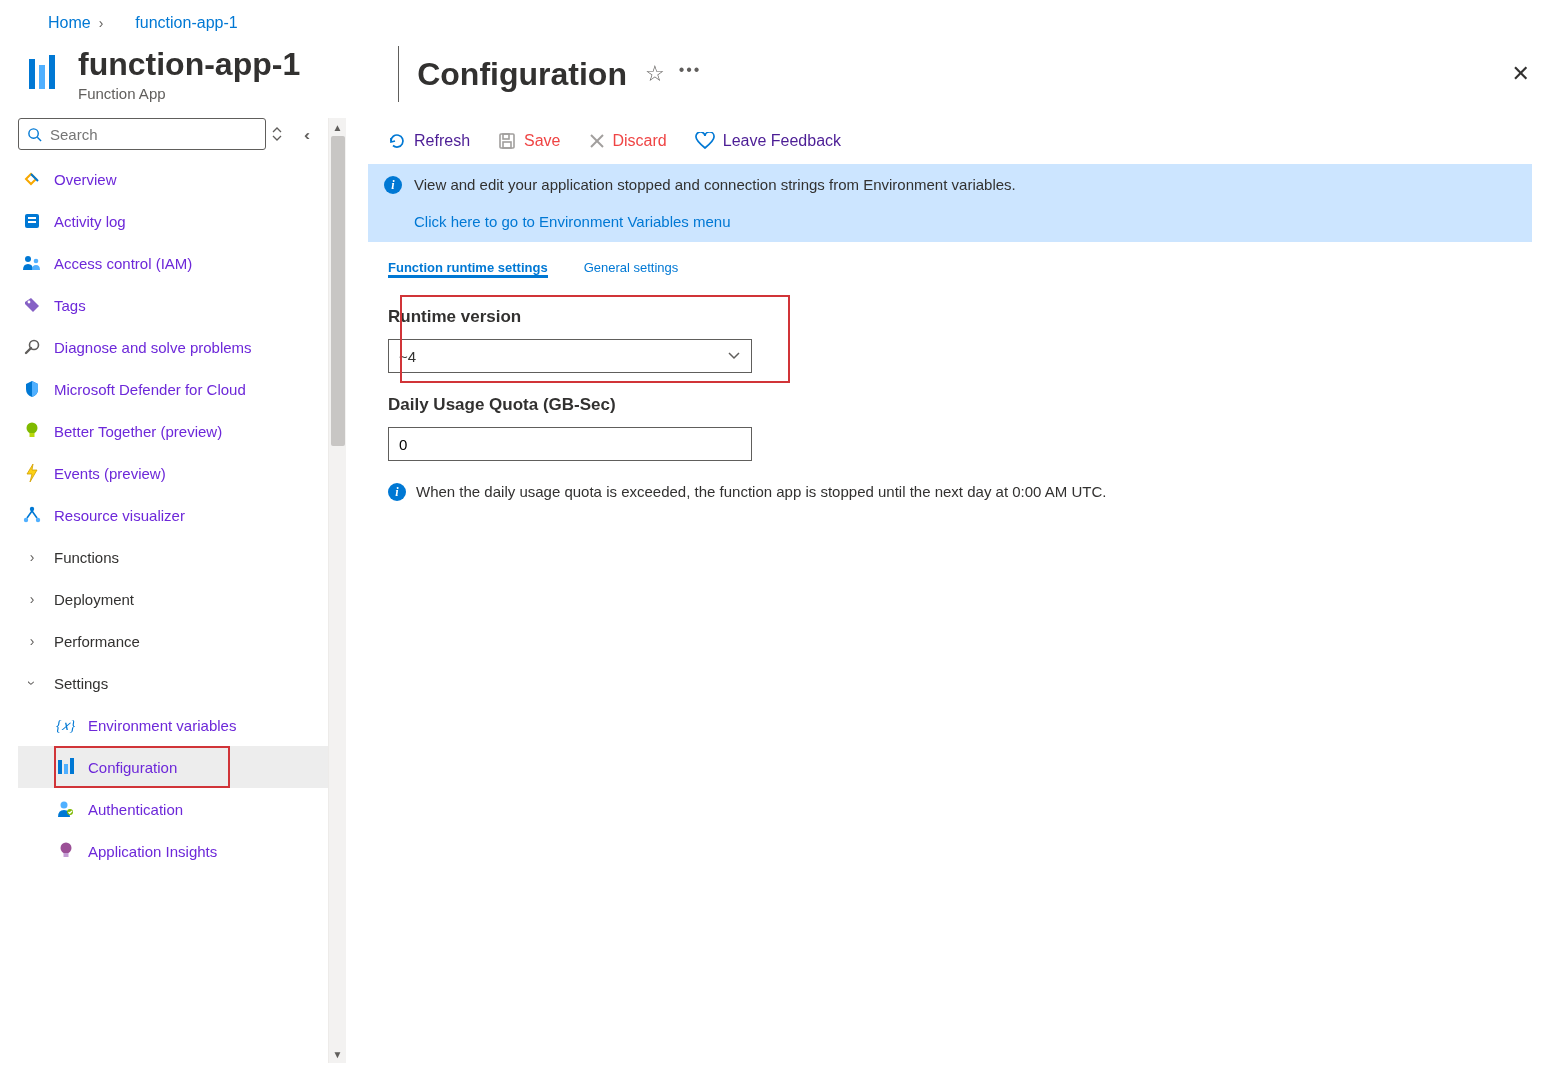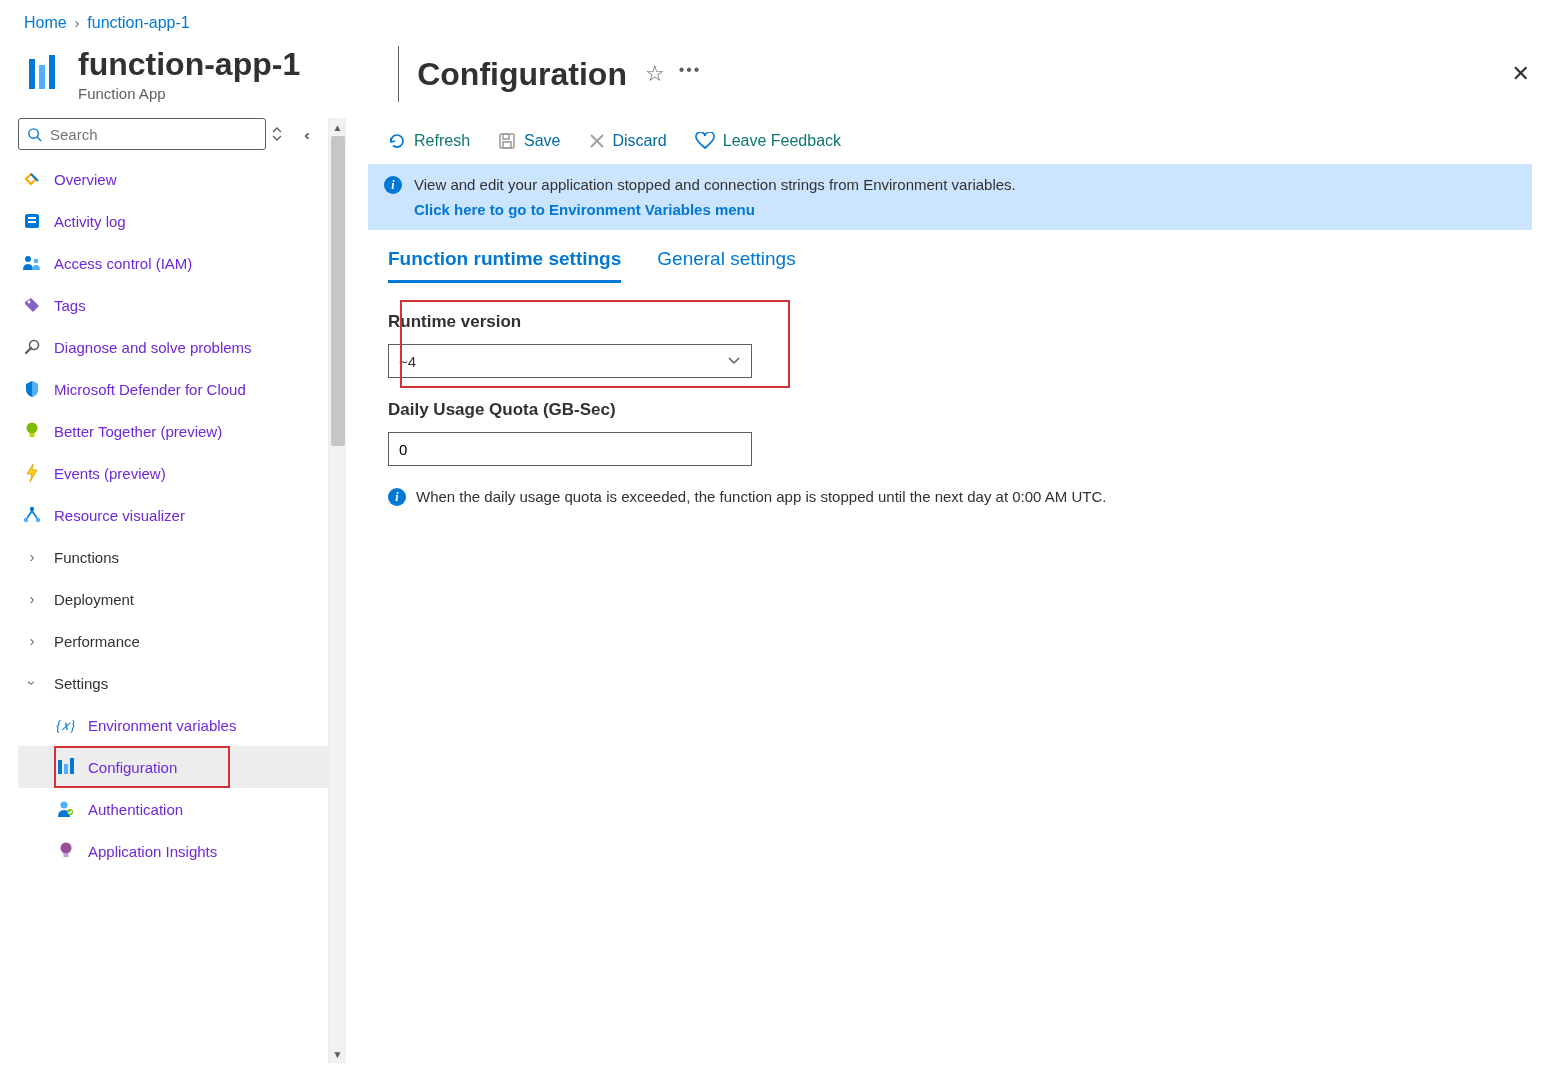--- a/index.html
+++ b/index.html
@@ -16,21 +16,21 @@
 
   
   .breadcrumb {
     display: flex;
     align-items: center;
     gap: 8px;
     padding: 14px 0 14px 24px;
     font-size: 16px;
     color: #605e5c;
   }
-  .breadcrumb a { color: #0078d4; }
+  .breadcrumb a { color: #0078d4; margin-left: 24px; }
   .bc-sep { color: #605e5c; font-size: 14px; }
 
   
   .header {
     display: flex;
     align-items: center;
     padding: 0 24px 16px 24px;
   }
   .app-icon { flex: 0 0 auto; margin-right: 12px; }
   .app-title-block { flex: 0 0 auto; padding-right: 20px; }
@@ -115,41 +115,41 @@
     position:absolute; left:2px; width:14px; top:18px; height:310px;
     background:#c8c6c4; border-radius:2px;
   }
 
   
   .main { flex: 1; display: flex; flex-direction: column; padding: 0 28px 0 22px; }
   .toolbar {
     display: flex; align-items: center; gap: 28px; height: 46px;
     padding-left: 20px;
   }
-  .tbtn { display: flex; align-items: center; gap: 8px; font-size: 16px; color: #0f766e; cursor: pointer; }
-  .tbtn.disabled { color: #0369a1; cursor: default; }
+  .tbtn { display: flex; align-items: center; gap: 8px; font-size: 16px; color: #4c1d95; cursor: pointer; }
+  .tbtn.disabled { color: #ef4444; cursor: default; }
   .ticon { display:flex; align-items:center; }
 
   .banner {
     background: #cce5ff;
     padding: 12px 16px;
     display: flex; align-items: flex-start; gap: 12px;
     font-size: 15px;
     margin-bottom: 18px;
   }
   .info-icon {
     width: 18px; height: 18px; flex: 0 0 18px; border-radius: 50%;
     background: #0078d4; color: #fff; font-weight: 700; font-size: 12px;
     display: flex; align-items: center; justify-content: center;
     font-family: Georgia, serif; font-style: italic;
   }
-  .banner .line2 { color: #0078d4; cursor: pointer; margin-top: 8px; display:inline-block;font-weight:bold; }
+  .banner .line2 { color: #0078d4; cursor: pointer; margin-top: 20px; display:inline-block; }
 
   .tabs { display: flex; gap: 36px; padding-left: 20px; border-bottom: 1px solid transparent; margin-bottom: 28px; }
-  .tab { font-size: 19px; padding-bottom: 10px; cursor: pointer; }
+  .tab { font-size: 13px; cursor: pointer; }
   .tab.active { color: #0078d4; font-weight: 600; border-bottom: 3px solid #0078d4; }
   .tab.inactive { color: #0078d4; }
 
   .form-area { padding-left: 20px; position: relative; }
   .field-group { margin-bottom: 22px; position: relative; }
   .field-label { font-size: 17px; font-weight: 600; margin-bottom: 12px; }
   .select {
     width: 364px; height: 34px; border: 1px solid #605e5c;
     display: flex; align-items: center; justify-content: space-between;
     padding: 0 10px; font-size: 15px; background: #fff; cursor: pointer;

